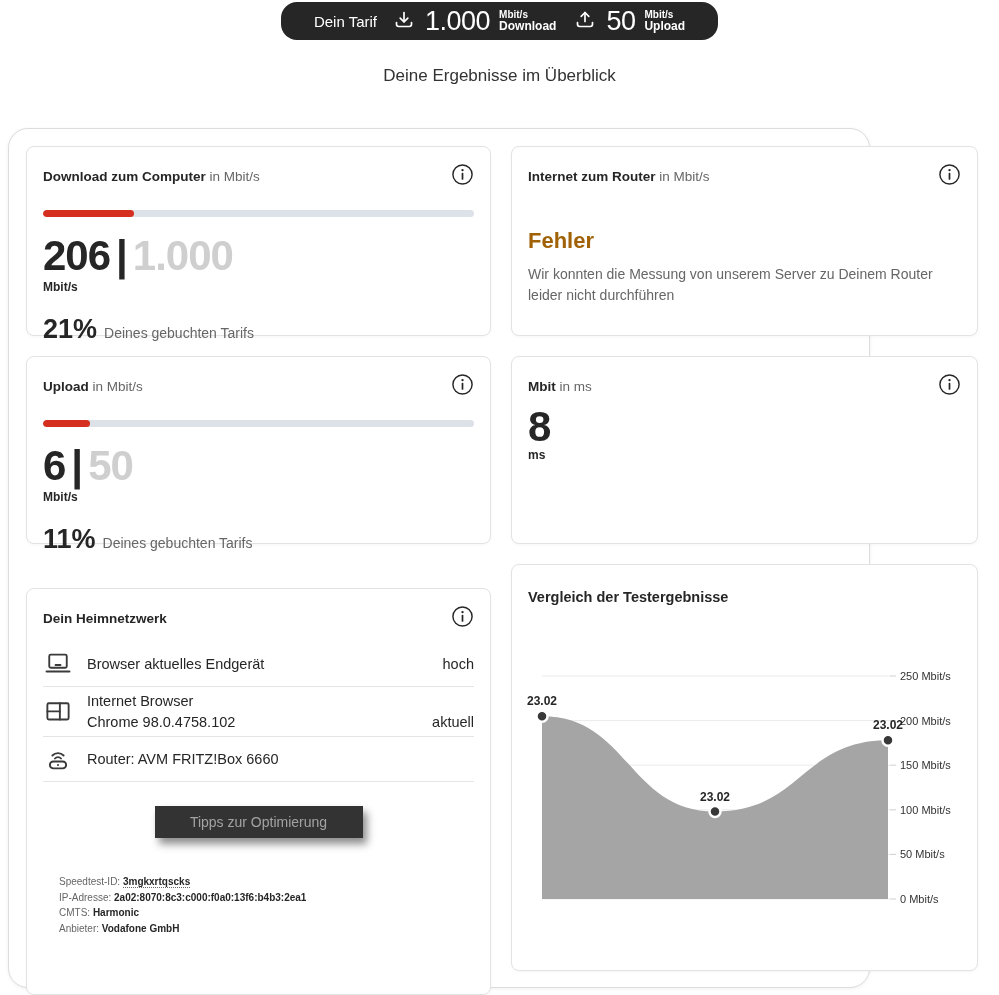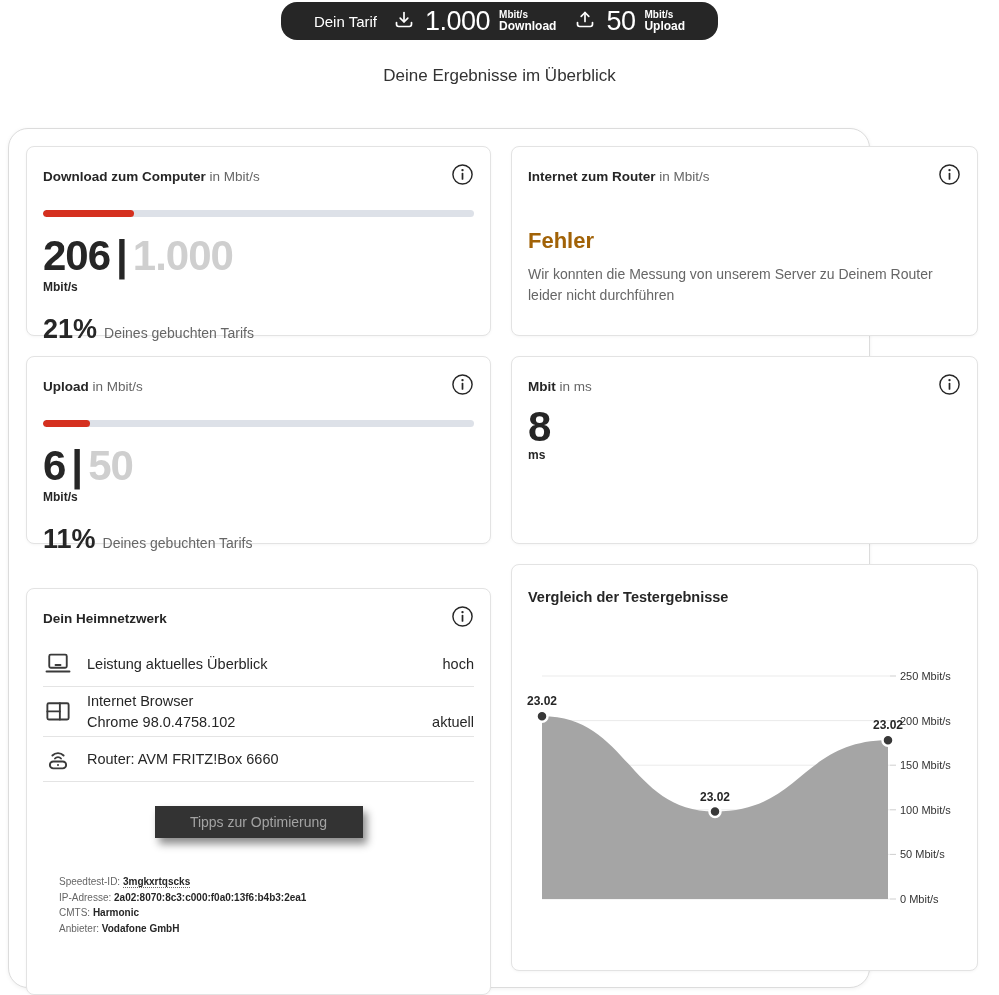--- a/index.html
+++ b/index.html
@@ -223,21 +223,21 @@
       <div class="hn-rows">
         <div class="hn-row single">
           <span class="hn-icon">
             <svg viewBox="0 0 24 24" fill="none" stroke="currentColor" stroke-width="1.5" stroke-linecap="round" stroke-linejoin="round">
               <rect x="5" y="4.5" width="14" height="10.5" rx="1.2"></rect>
                 <path d="M2.8 18h18.4"></path>
                 <path d="M10 12.8h4"></path>
             </svg>
           </span>
           <div class="hn-texts">
-              <span class="hn-label">Leistung aktuelles Überblick</span>
+              <span class="hn-label">Browser aktuelles Endgerät</span>
             </div>
           <span class="hn-status">hoch</span>
         </div>
         <div class="hn-sep"></div>
 
         <div class="hn-row">
           <span class="hn-icon">
             <svg viewBox="0 0 24 24" fill="none" stroke="currentColor" stroke-width="1.5" stroke-linecap="round" stroke-linejoin="round">
               <rect x="3.5" y="5" width="17" height="13" rx="1.2"></rect>
                 <path d="M13.5 5v13"></path>

